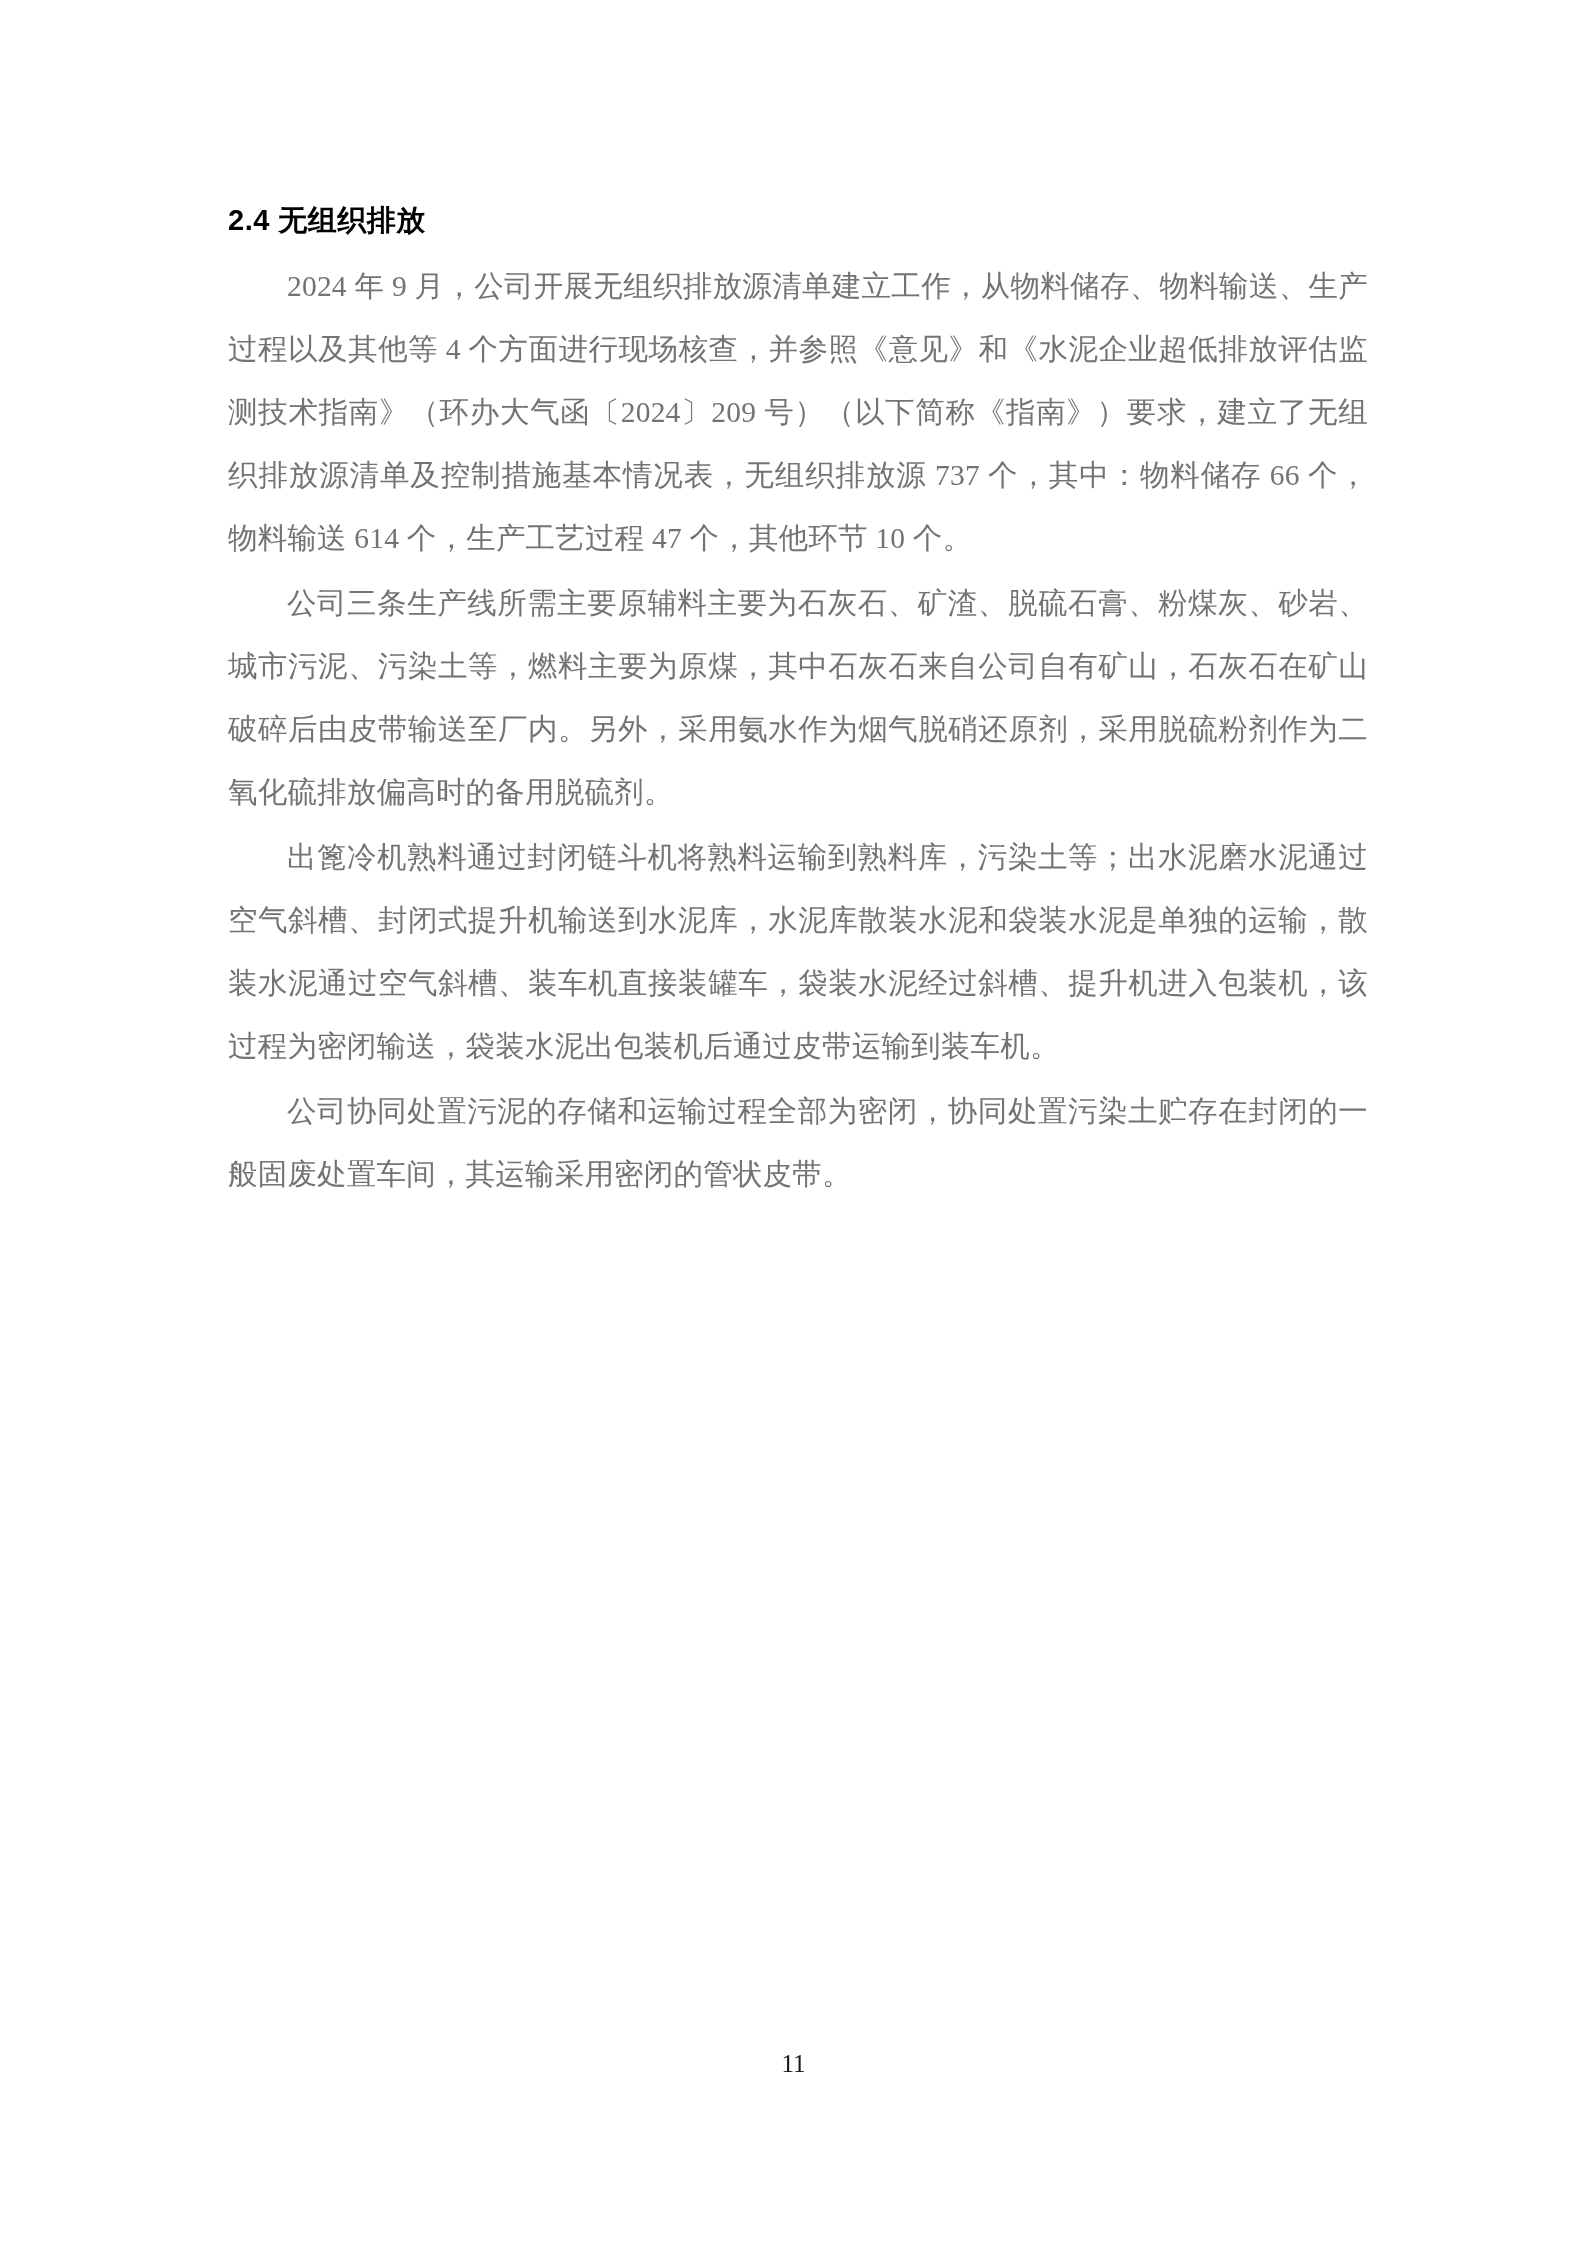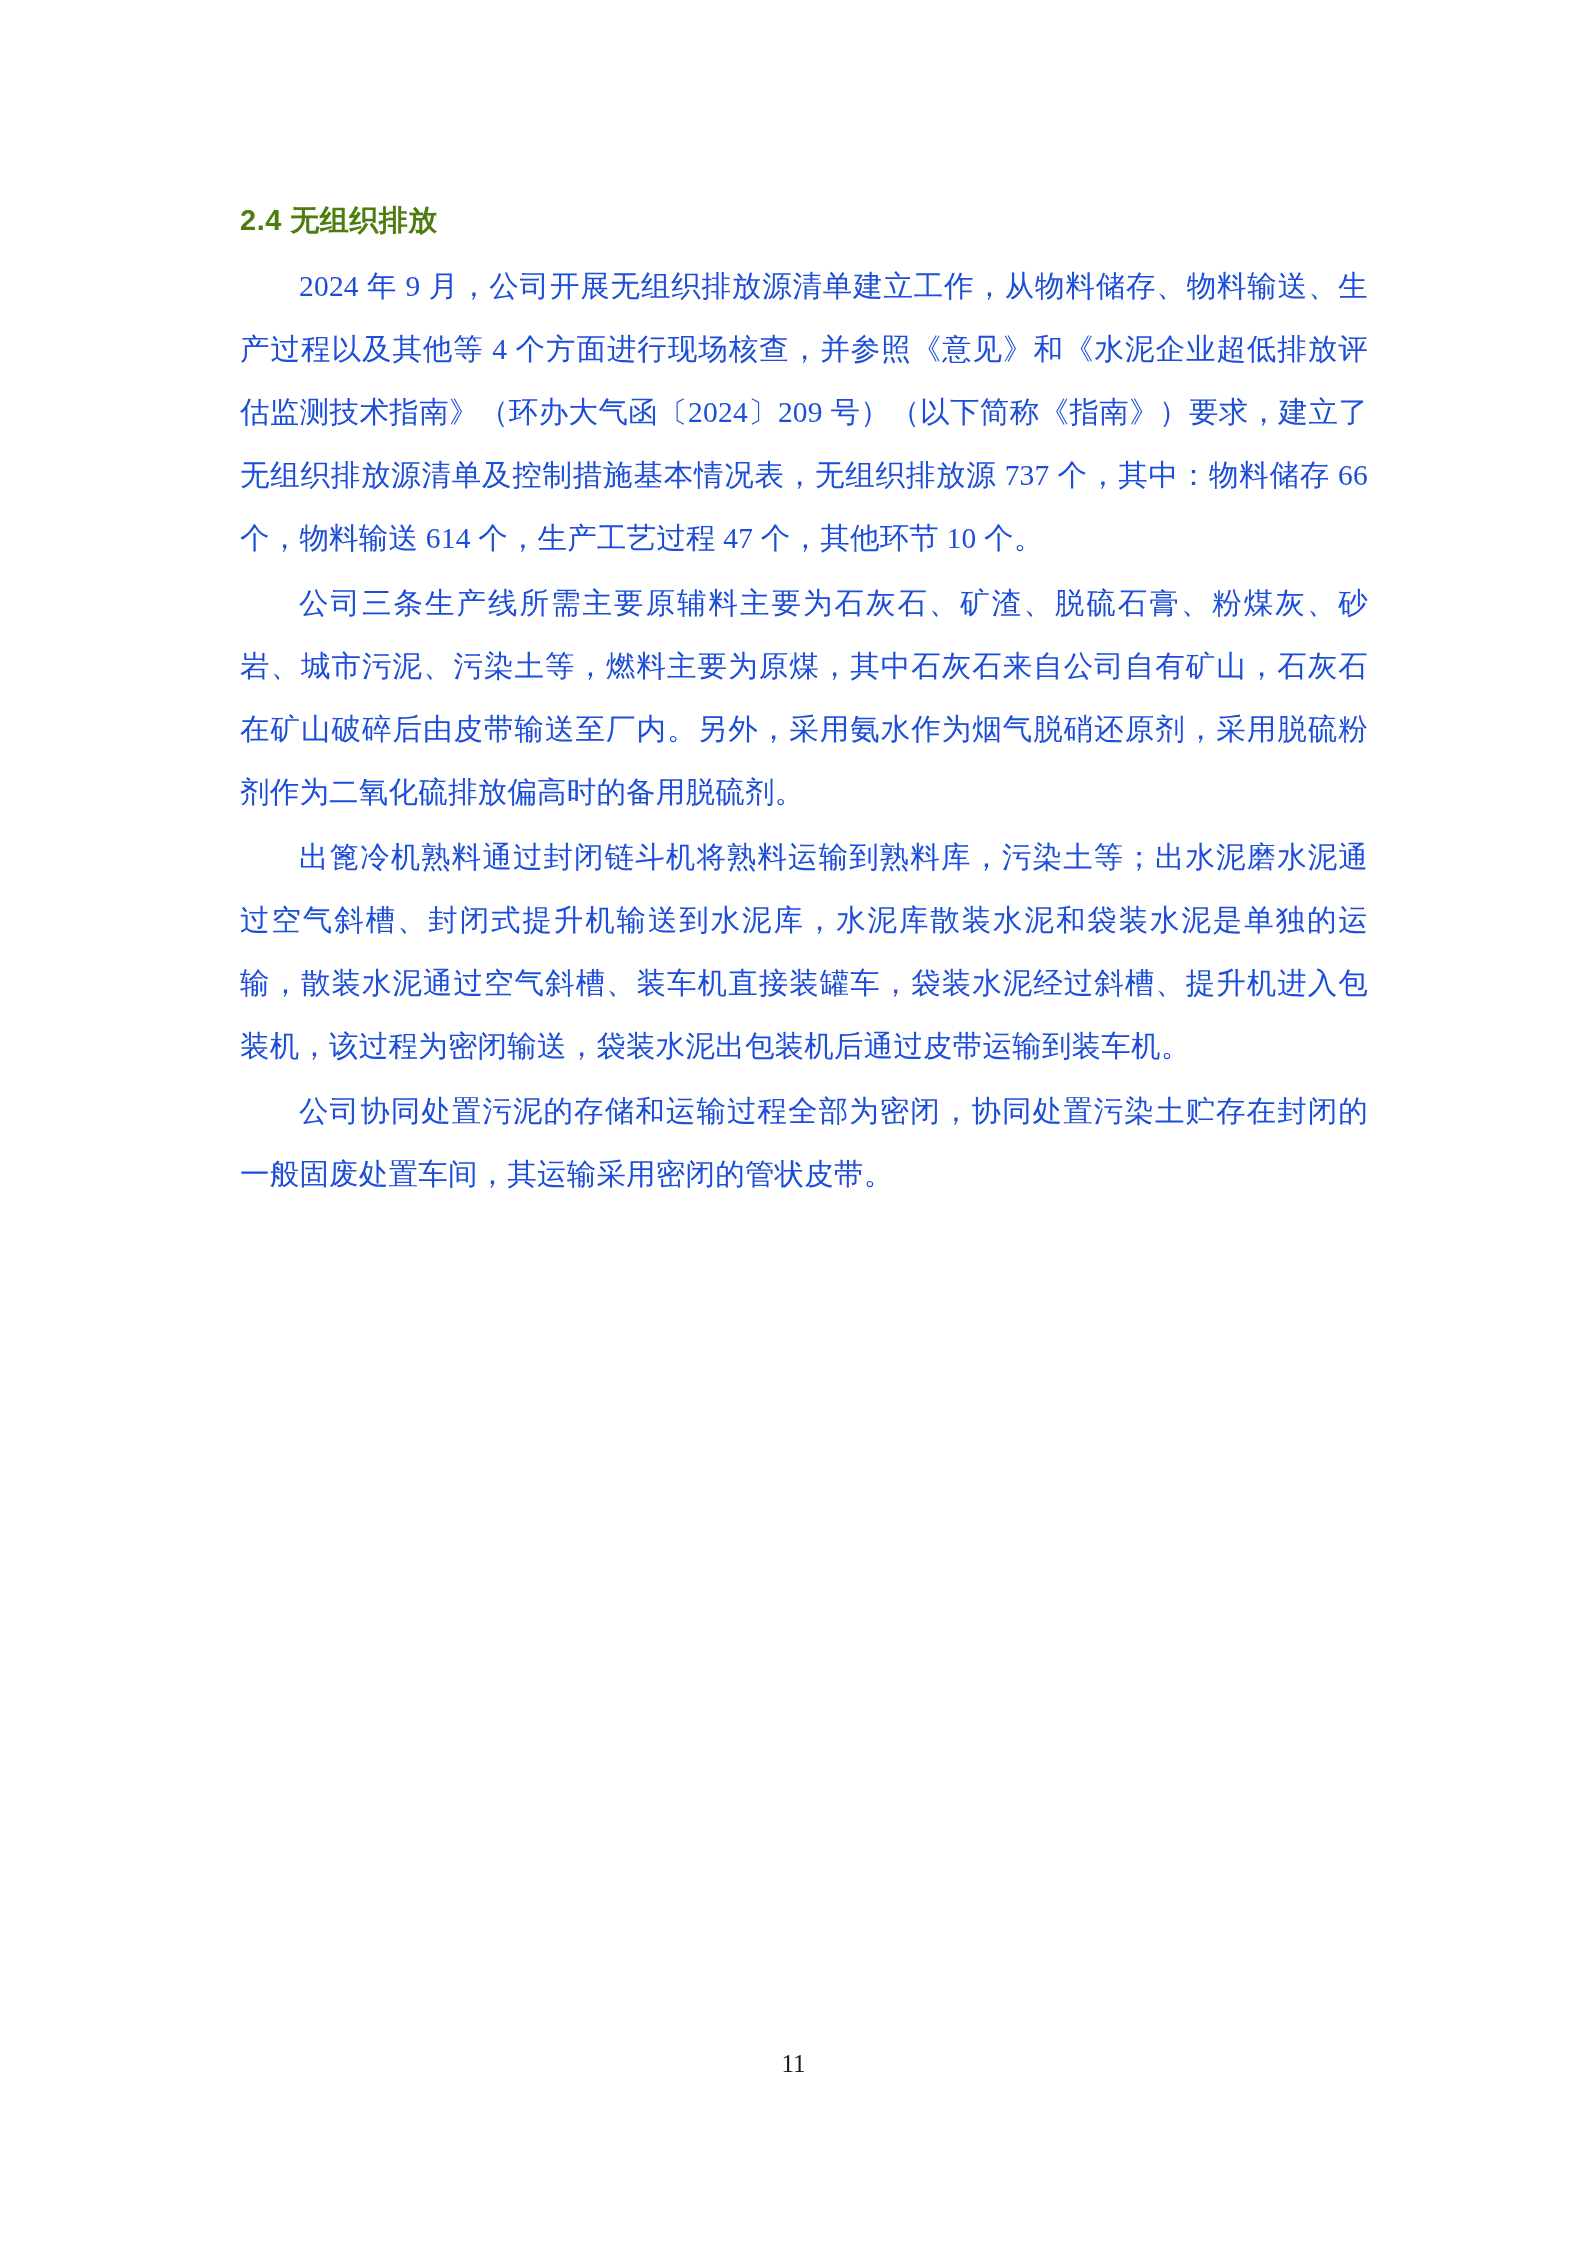--- a/index.html
+++ b/index.html
@@ -21,32 +21,32 @@
     position: absolute;
     left: 228px;
     top: 200px;
     width: 1140px;
   }
   .section-heading {
     font-family: "Liberation Sans", sans-serif;
     font-weight: bold;
     font-size: 29px;
     line-height: 1.4;
-    color: #4d7c0f;
-    margin: 0 0 14px 12px;
+    color: #000000;
+    margin: 0 0 14px 0;
     letter-spacing: 0.5px;
   }
   .para {
     font-size: 29.5px;
     line-height: 63px;
     text-align: justify;
     text-justify: inter-ideograph;
-    margin: 0 0 2px 12px;
+    margin: 0 0 2px 0;
     text-indent: 2em;
-    color: #1d4ed8;
+    color: #737373;
     letter-spacing: 0.2px;
   }
   .footer {
     position: absolute;
     left: 0;
     top: 2050px;
     width: 100%;
     text-align: center;
     font-size: 25px;
     font-family: "Liberation Serif", serif;

